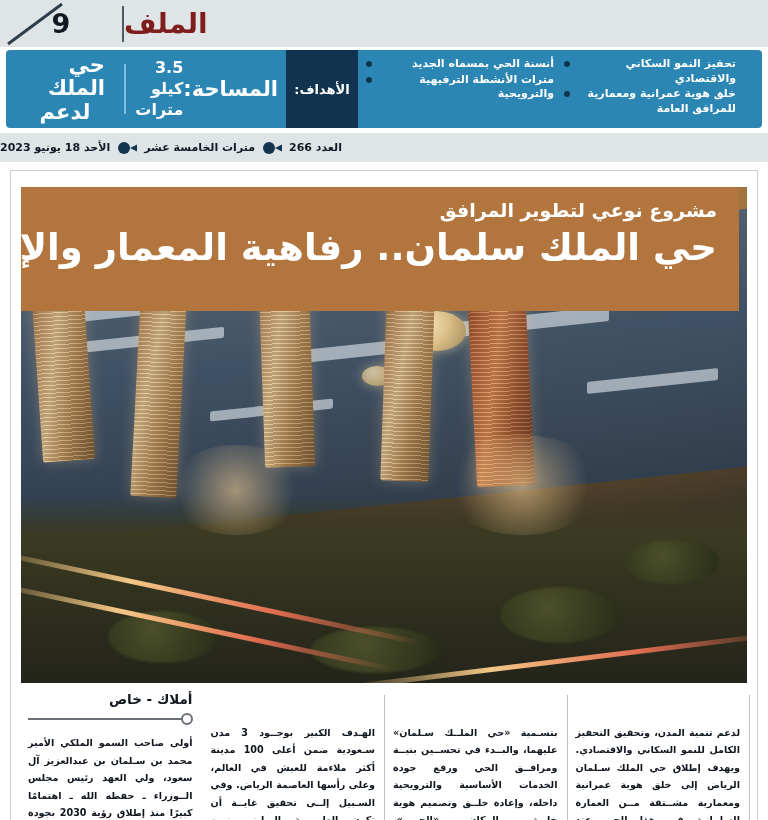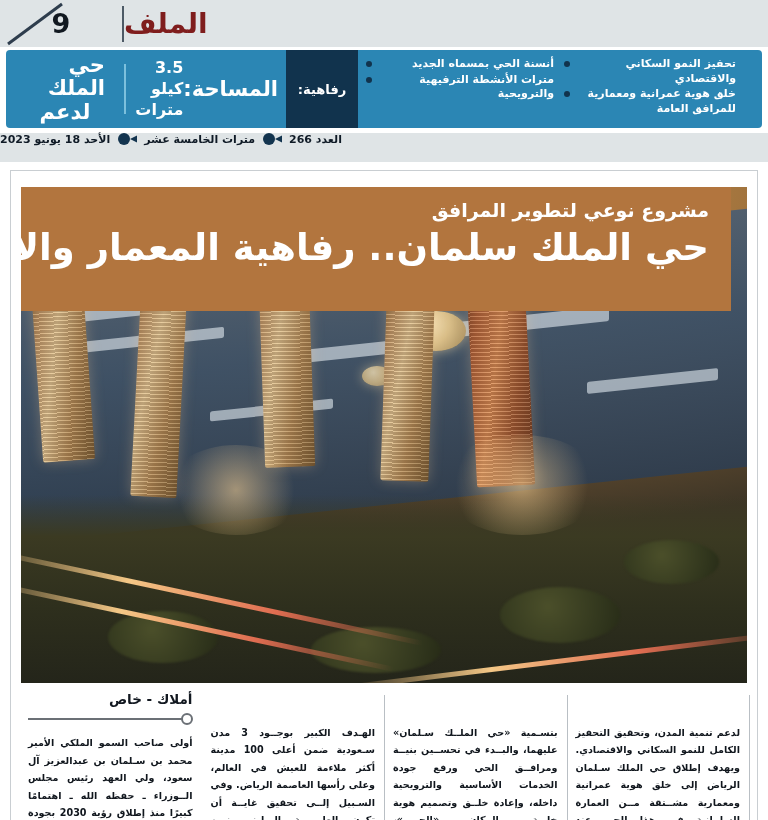--- a/index.html
+++ b/index.html
@@ -174,21 +174,21 @@
     margin-top: 4px;
   }
   .goal-text { flex: 1 1 auto; }
 
   
   .datestrip {
     height: 30px;
     background: #dfe4e6;
     display: flex;
     flex-direction: row-reverse;
-    align-items: flex-start;
+    align-items: center;
     justify-content: flex-start;
     padding-right: 34px;
     gap: 0;
     border-top: 1px solid #ffffff;
   }
 
   .ds-item {
     font-size: 11px;
     font-weight: 600;
     color: #0f1a26;
@@ -210,21 +210,21 @@
     border: 1px solid #c9ced2;
     height: 735px;
     background: #ffffff;
     overflow: hidden;
   }
 
   
   .headline-block {
     position: absolute;
     top: 16px;
-    right: 26px;
+    right: 18px;
     left: 10px;
     height: 124px;
     background: #b2753e;
     z-index: 3;
     padding: 12px 22px 0 22px;
     text-align: right;
   }
 
   .kicker {
     color: #ffffff;
@@ -444,21 +444,21 @@
         <span>لدعم</span>
       </div>
 
       <div class="ib-sep"></div>
 
       <div class="ib-area">
         <div class="ib-area-label">المساحة:</div>
         <div class="ib-area-value">3.5 كيلو مترات</div>
       </div>
 
-      <div class="ib-goals-tab">رفاهية:</div>
+      <div class="ib-goals-tab">الأهداف:</div>
 
       <div class="ib-goals-list">
         <div class="goal-col col-a">
           <div class="goal-item">
             <span class="goal-bullet"></span>
             <span class="goal-text">أنسنة الحي بمسماه الجديد</span>
           </div>
           <div class="goal-item">
             <span class="goal-bullet"></span>
             <span class="goal-text">مترات الأنشطة الترفيهية والترويحية</span>

